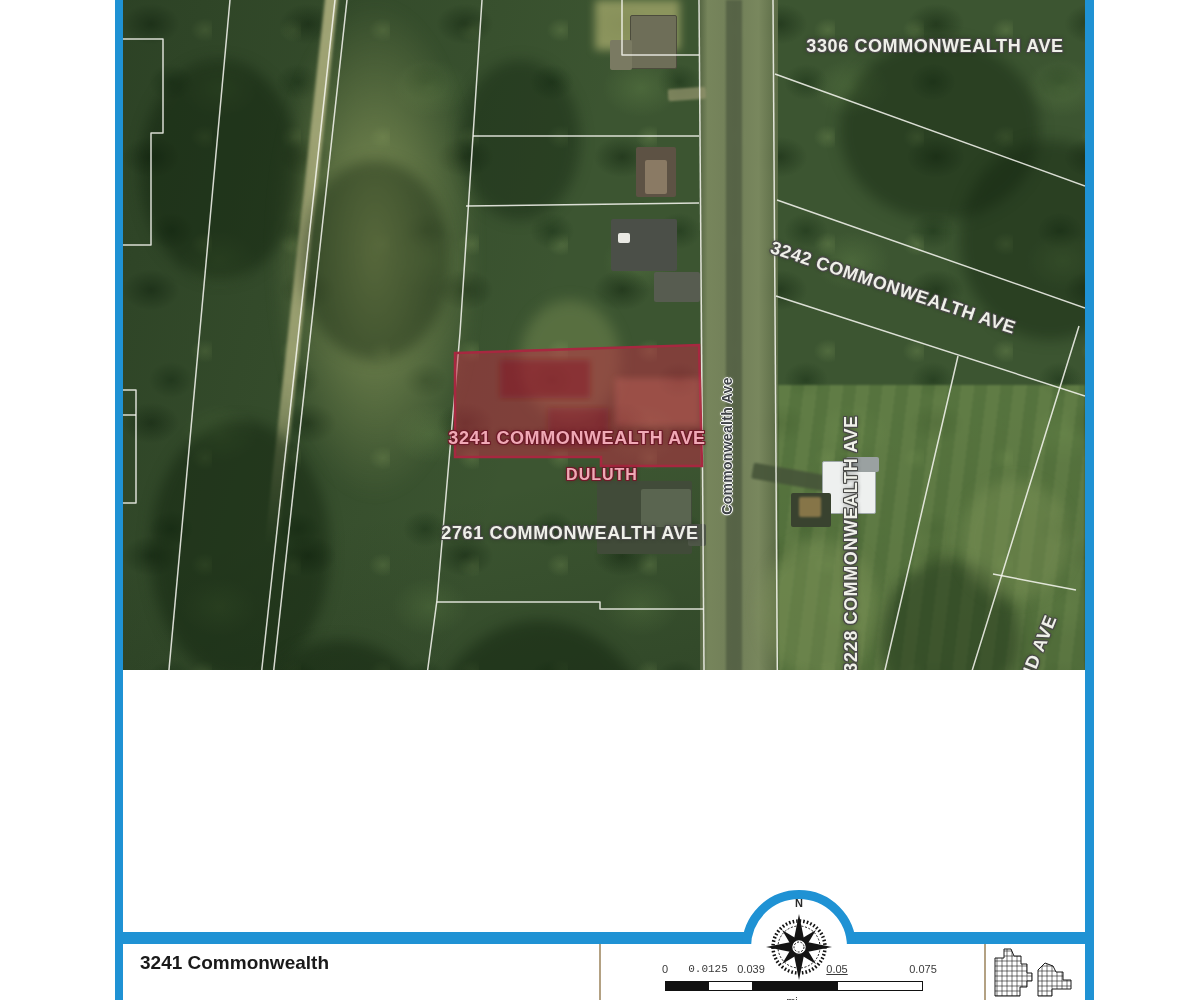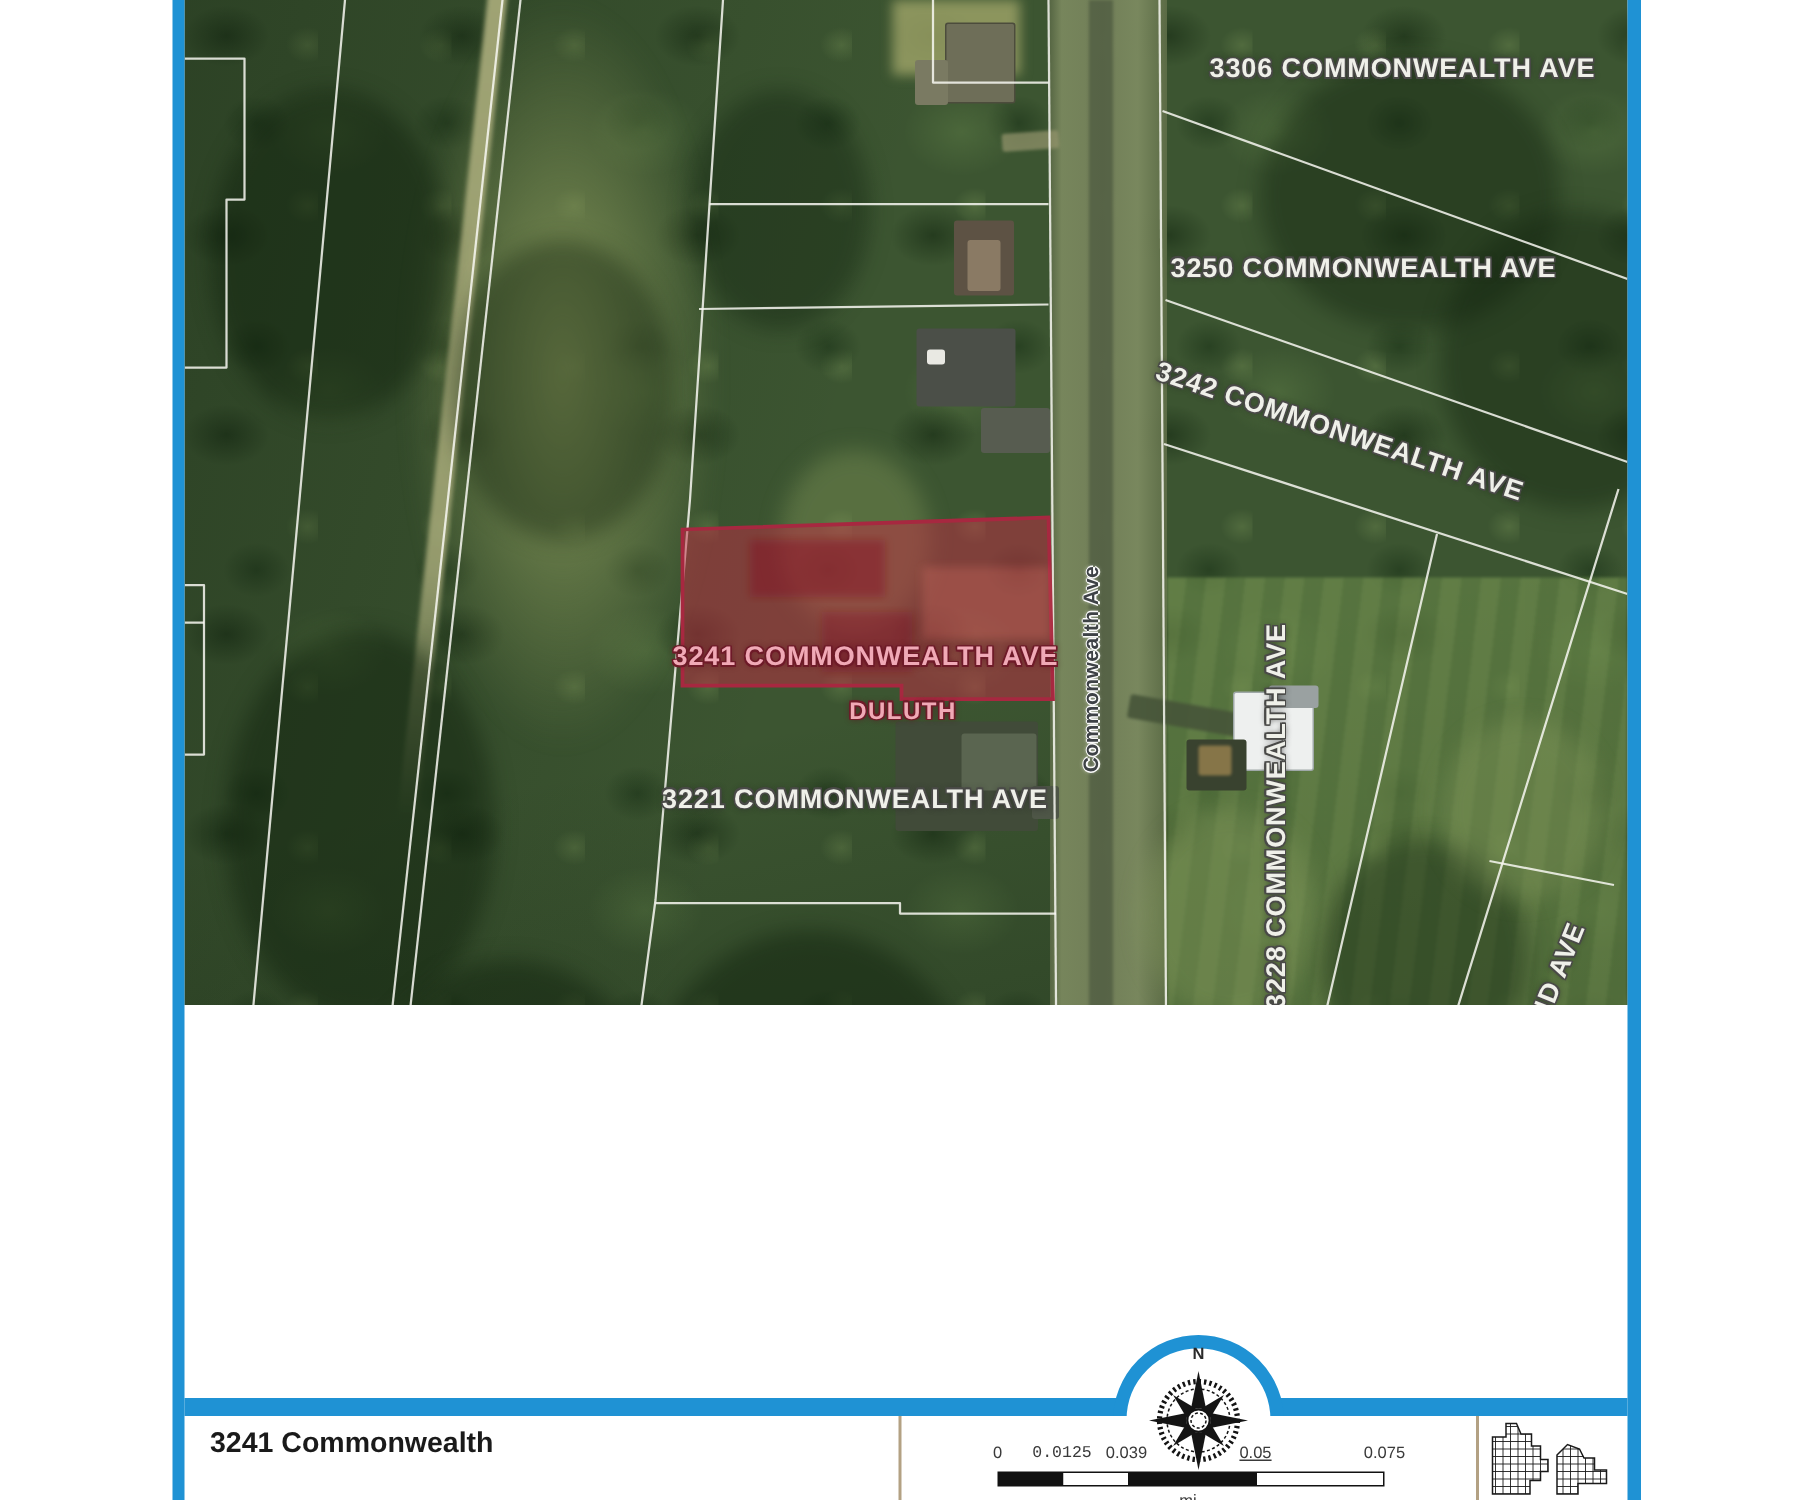--- a/index.html
+++ b/index.html
@@ -146,23 +146,22 @@
       </g>
       <g>
         <polygon points="455,353 699,345 702,466 601,466 601,457 455,457" fill="rgba(193,43,68,.5)" stroke="#a72840" stroke-width="2.5"></polygon>
         <rect x="500" y="360" width="90" height="38" fill="rgba(130,8,25,.35)" filter="url(#bl)"></rect>
         <rect x="615" y="378" width="85" height="48" fill="rgba(225,120,105,.28)" filter="url(#bl)"></rect>
         <rect x="548" y="408" width="60" height="40" fill="rgba(130,8,25,.28)" filter="url(#bl)"></rect>
       </g>
     </svg>
 
     <div class="plabel" style="left:812px;top:46px;transform:translate(-50%,-50%);">3306 COMMONWEALTH AVE</div>
-    <div class="plabel" style="left:786px;top:179px;transform:translate(-50%,-50%);">3250 COMMONWEALTH AVE</div>
     <div class="plabel" style="left:770px;top:288px;transform:translate(-50%,-50%) rotate(18.5deg);">3242 COMMONWEALTH AVE</div>
-    <div class="plabel" style="left:447px;top:533px;transform:translate(-50%,-50%);">3221 COMMONWEALTH AVE</div>
+    <div class="plabel" style="left:447px;top:533px;transform:translate(-50%,-50%);">2761 COMMONWEALTH AVE</div>
     <div class="plabel" style="left:728px;top:544px;transform:translate(-50%,-50%) rotate(-90deg);">3228 COMMONWEALTH AVE</div>
     <div class="plabel" style="left:899px;top:690px;transform:translate(-50%,-50%) rotate(-68deg);">9503 GRAND AVE</div>
     <div class="plabel plabel-red" style="left:454px;top:406px;transform:translate(-50%,-50%);">3241 COMMONWEALTH AVE</div>
     <div class="plabel plabel-red" style="left:479px;top:443px;transform:translate(-50%,-50%);font-size:16px;letter-spacing:1px;">DULUTH</div>
     <div class="plabel street-label" style="left:604px;top:446px;transform:translate(-50%,-50%) rotate(-90deg);">Commonwealth Ave</div>
   </div>
 
   <div class="blue-stripe" style="background:#1f92d4;"></div>
   <div class="border-v border-left" style="background:#1f92d4;"></div>
   <div class="border-v border-right" style="background:#1f92d4;"></div>

